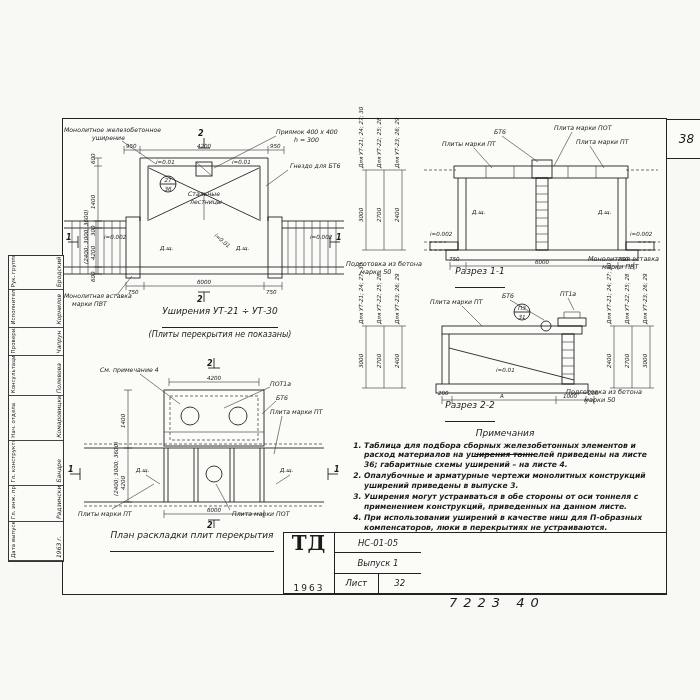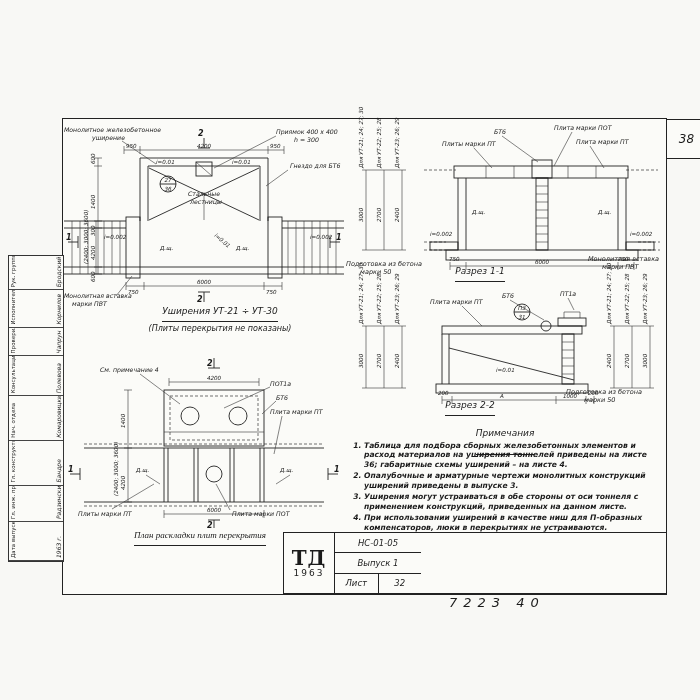--- a/index.html
+++ b/index.html
@@ -14,33 +14,33 @@
   
   .strip{position:absolute;left:8px;top:255px;width:54px;height:305px;border:1.2px solid #333;background:#fbfbf8;}
   .strip .rot{position:absolute;left:0;top:305px;width:305px;height:54px;
        transform:rotate(-90deg);transform-origin:0 0;display:flex;flex-direction:row-reverse;}
   .strip .cell{flex:1 1 auto;border-left:1px solid #444;display:flex;flex-direction:column;
        justify-content:space-between;padding:1px 2px;overflow:hidden;}
   .strip .role{font:5.5px "DejaVu Sans",sans-serif;white-space:nowrap;}
   .strip .name{font:italic 6px "DejaVu Sans",sans-serif;white-space:nowrap;}
 
   .caption{position:absolute;text-align:center;font:italic 9px "DejaVu Sans",sans-serif;}
-  .caption .u{border-bottom:1.2px solid #222;padding-bottom:5px;display:inline-block;}
+  .caption .u{border-bottom:1.2px solid #222;padding-bottom:11px;display:inline-block;}
   .caption .sub{font:italic 8px "DejaVu Sans",sans-serif;margin-top:2px;}
 
   .notes{position:absolute;left:352px;top:428px;width:306px;font:italic 7.6px "DejaVu Sans",sans-serif;}
   .notes .nt{text-align:center;font:italic 9px "DejaVu Sans",sans-serif;margin-bottom:3px;}
   .notes .nt span{border-bottom:1.2px solid #222;padding-bottom:16px;}
   .notes ol{margin:0;padding-left:12px;}
   .notes li{margin-bottom:2px;line-height:1.25;font-weight:bold;}
 
   .tblock{position:absolute;left:283px;top:532px;width:382px;height:60px;border:1.6px solid #222;
           display:flex;background:#fbfbf8;}
   .tblock .logo{width:50px;border-right:1.4px solid #222;display:flex;flex-direction:column;
-          align-items:center;justify-content:center;}
+          align-items:center;justify-content:space-between;}
   .tblock .logo .td{font:bold 20px "DejaVu Serif",serif;letter-spacing:1px;line-height:1;}
   .tblock .logo .yr{font:9px "DejaVu Sans",sans-serif;letter-spacing:2px;}
   .tblock .ttl{flex:1;display:flex;align-items:center;justify-content:center;
           font:italic 11.5px "DejaVu Sans",sans-serif;border-right:1.4px solid #222;text-align:center;}
   .tblock .right{width:86px;display:flex;flex-direction:column;}
   .tblock .right .r{flex:1;display:flex;align-items:center;justify-content:center;
           font:italic 8.5px "DejaVu Sans",sans-serif;border-bottom:1px solid #222;}
   .tblock .right .r:last-child{border-bottom:none;}
   .tblock .right .r .half{flex:1;text-align:center;}
   .tblock .right .r .hl{border-right:1px solid #222;align-self:stretch;display:flex;align-items:center;justify-content:center;flex:1;}
@@ -302,21 +302,21 @@
     <text class="t" x="212" y="44">БТ6</text>
     <line class="lt" x1="212" y1="45" x2="198" y2="58"></line>
     <text class="t" x="206" y="58">Плита марки ПТ</text>
     <line class="lt" x1="218" y1="60" x2="210" y2="98"></line>
     <text class="t" x="14" y="160">Плиты марки ПТ</text>
     <line class="lt" x1="48" y1="153" x2="90" y2="128"></line>
     <text class="t" x="168" y="160">Плита марки ПОТ</text>
     <line class="lt" x1="166" y1="154" x2="152" y2="128"></line>
   </svg>
 
-  <div class="caption" style="left:80px;top:530px;width:240px;font-family:Liberation Serif, serif;">
+  <div class="caption" style="left:72px;top:530px;width:240px;">
     <span class="u">План раскладки плит перекрытия</span>
   </div>
 
   <svg style="left:346px;top:122px;" width="320" height="150" viewBox="0 0 320 150">
     <defs>
       <pattern id="hatB" width="5" height="5" patternUnits="userSpaceOnUse" patternTransform="rotate(45)">
         <line x1="0" y1="0" x2="0" y2="5" class="hat"></line>
       </pattern>
     </defs>
 

